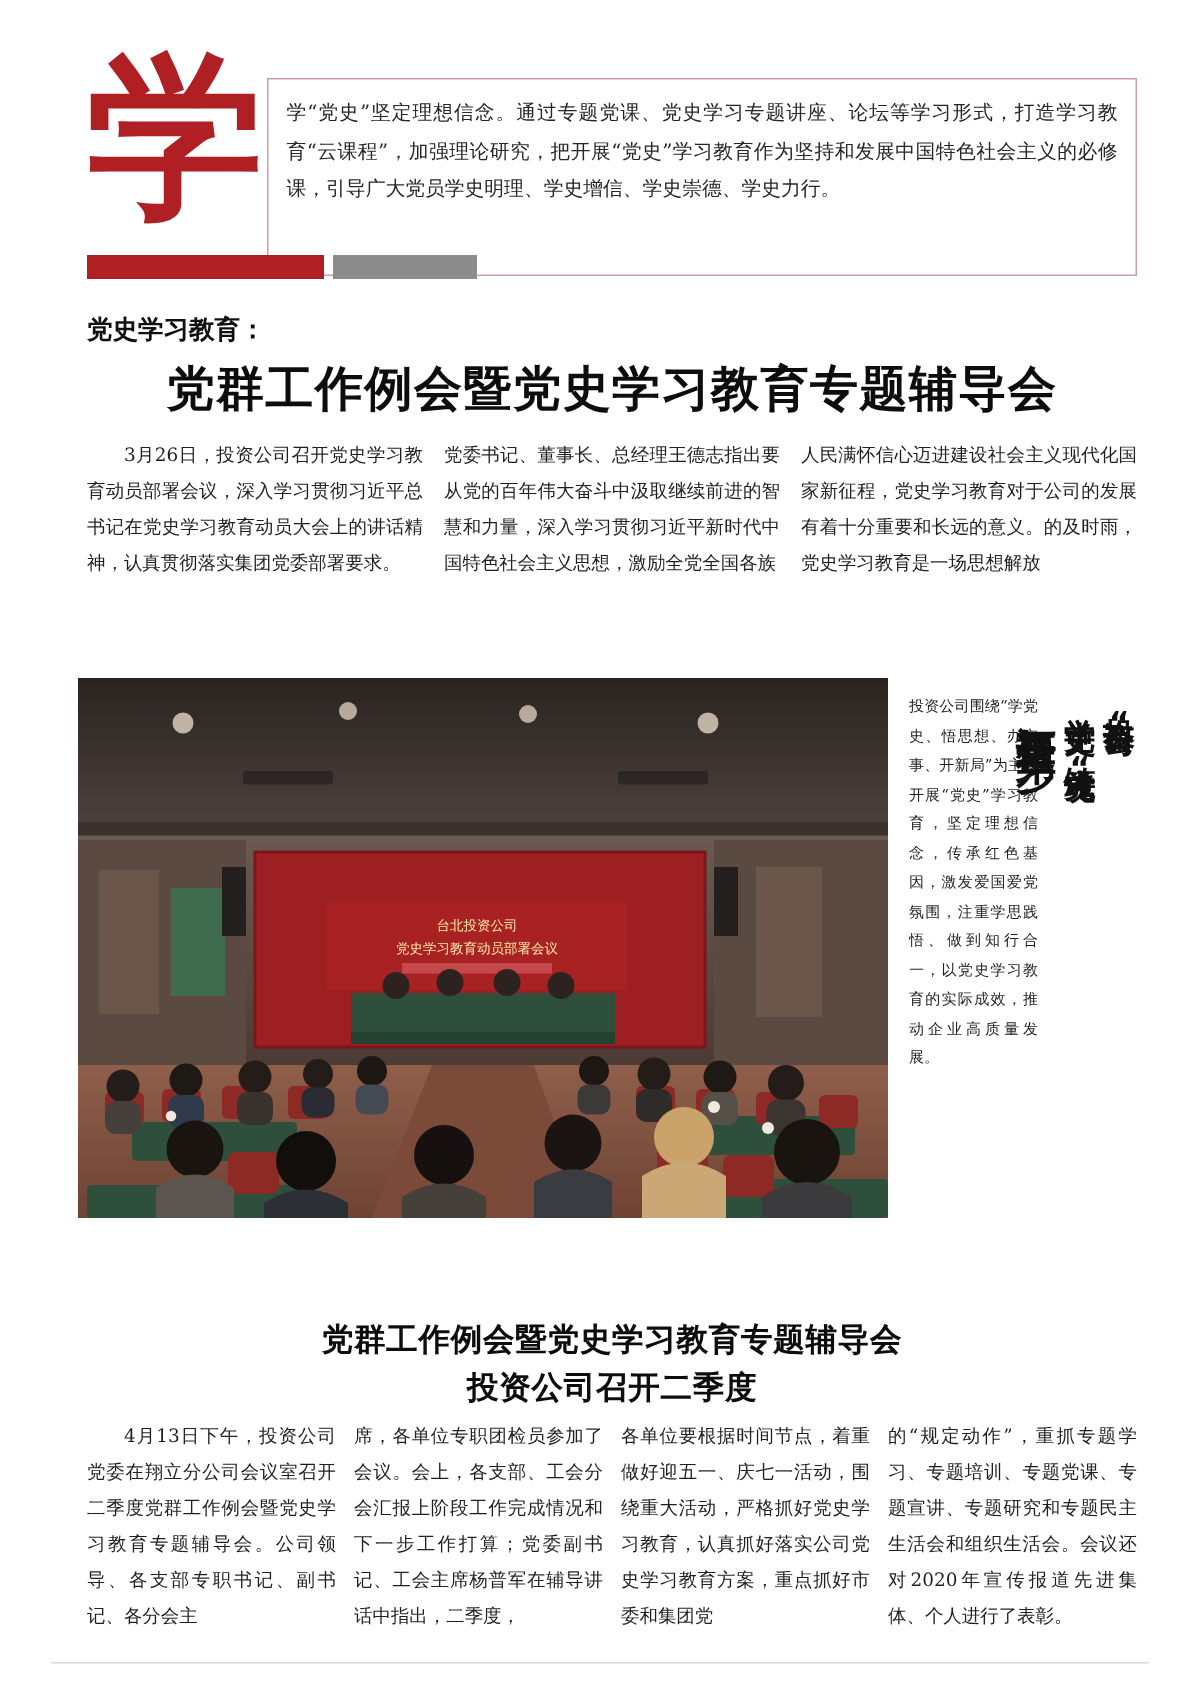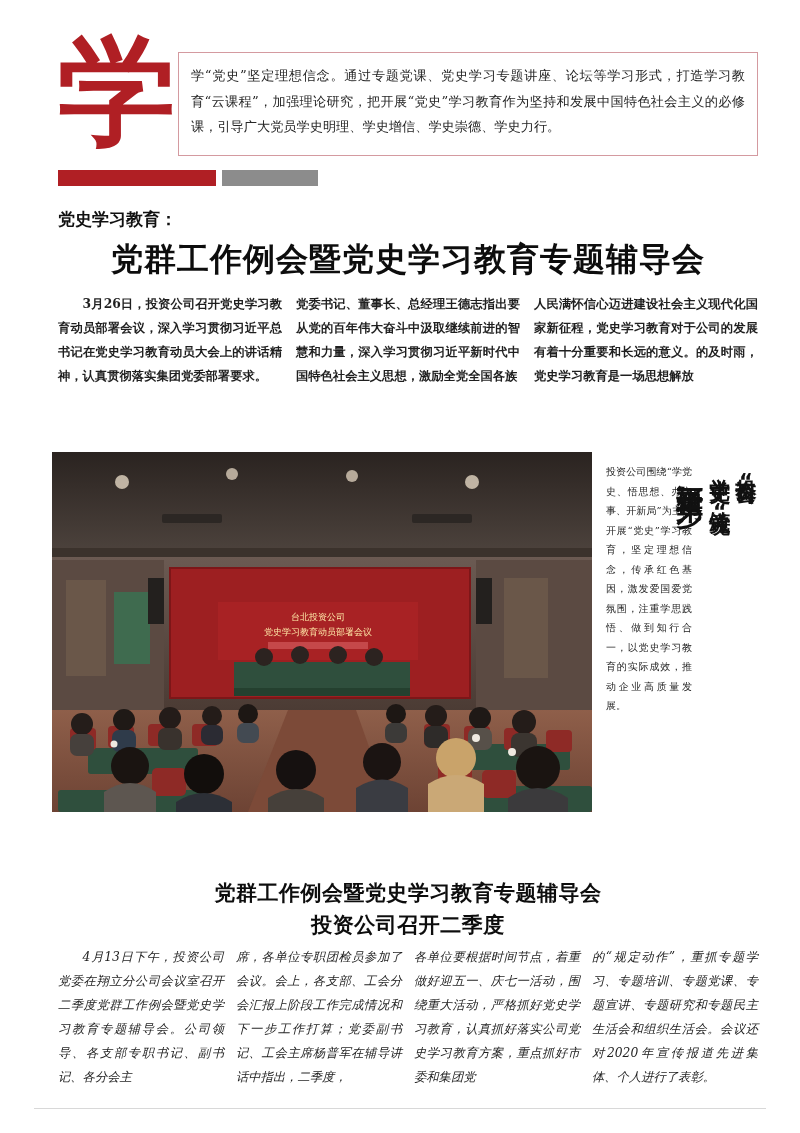--- a/index.html
+++ b/index.html
@@ -33,21 +33,21 @@
     font-weight: 700;
     color: #b01f24;
     font-family: "DejaVu Serif", "Liberation Serif", serif;
     letter-spacing: 0;
   }
   .intro-box {
     position: absolute;
     left: 178px;
     top: 52px;
     width: 580px;
-    height: 104px;
+    height: 132px;
     border: 1px solid #d49aa0;
     box-sizing: border-box;
     padding: 10px 12px 10px 12px;
   }
   .intro-text {
     font-size: 13.2px;
     line-height: 1.95;
     color: #262626;
     text-align: justify;
     text-justify: inter-ideograph;
@@ -118,21 +118,20 @@
     gap: 14px;
   }
   .col {
     flex: 1 1 0;
     font-size: 12.3px;
     line-height: 1.95;
     text-align: justify;
     text-justify: inter-ideograph;
     color: #1f1f1f;
     font-family: "DejaVu Serif", "Liberation Serif", serif;
-    font-weight: bold;
   }
   .col p { margin: 0; }
   .col .ind { text-indent: 2em; }
 
   
   .photo {
     position: absolute;
     left: 52px;
     top: 452px;
     width: 540px;
@@ -203,21 +202,20 @@
     gap: 12px;
   }
   .col4 {
     flex: 1 1 0;
     font-size: 12.3px;
     line-height: 1.95;
     text-align: justify;
     text-justify: inter-ideograph;
     color: #1f1f1f;
     font-family: "DejaVu Serif", "Liberation Serif", serif;
-    font-style: italic;
   }
   .col4 p { margin: 0; }
   .col4 .ind { text-indent: 2em; }
 
   .footer-rule {
     position: absolute;
     left: 34px;
     top: 1108px;
     width: 732px;
     height: 1px;

